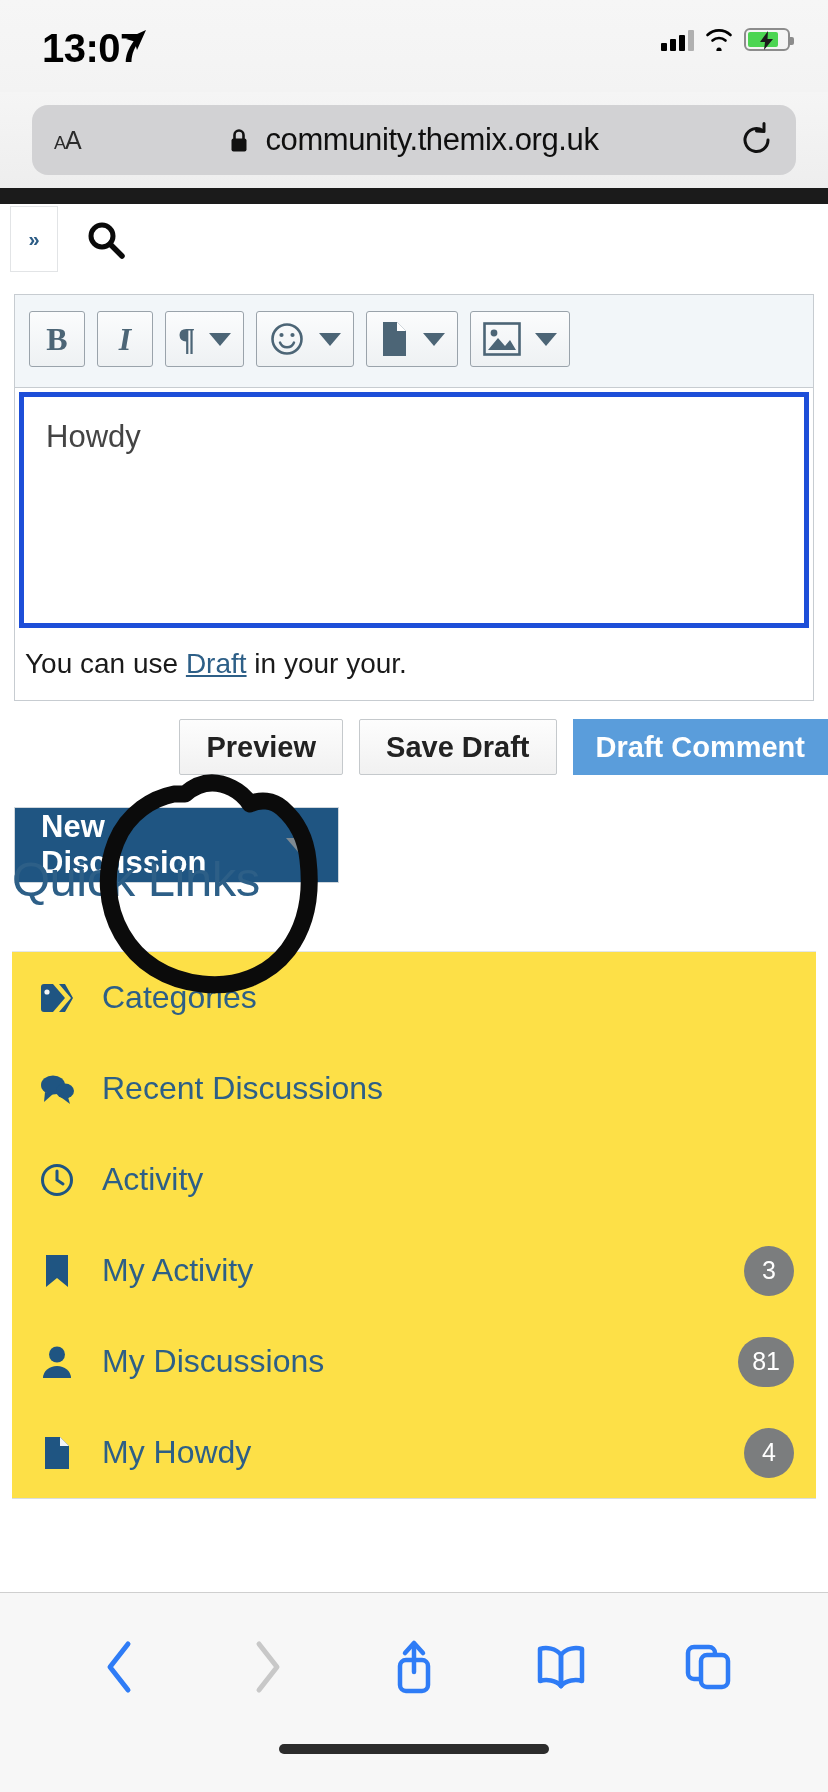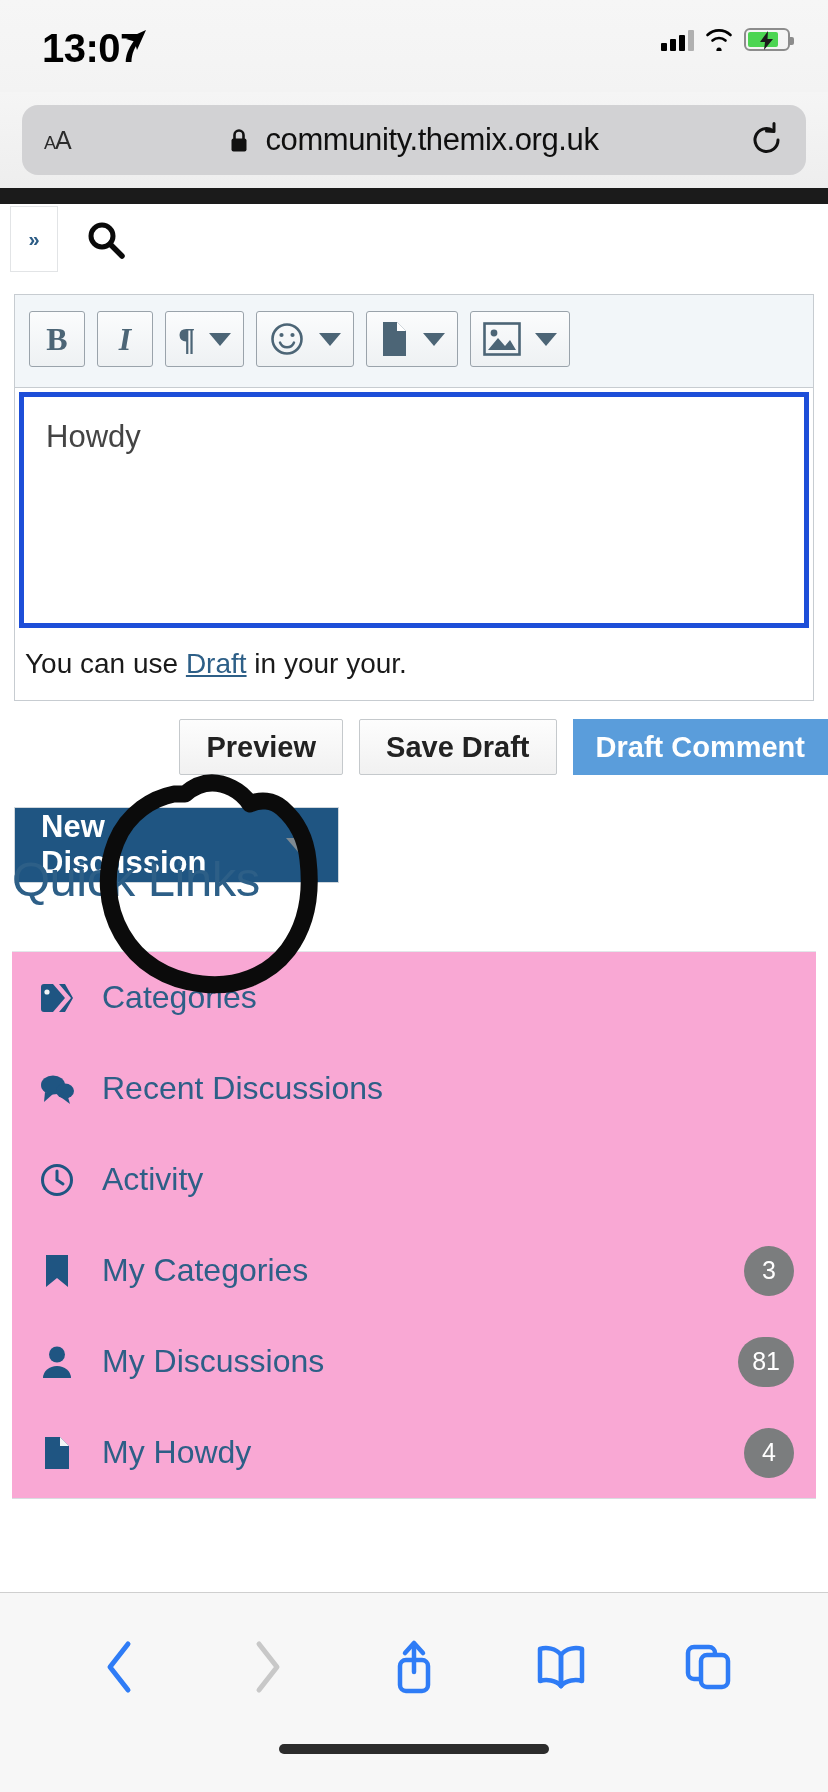--- a/index.html
+++ b/index.html
@@ -55,21 +55,21 @@
     content:""; position:absolute; right:-6px; top: 7px;
     width: 4px; height: 8px; background: #8c8c8c; border-radius: 0 2px 2px 0;
   }
   .battery .fill { height: 100%; width: 78%; background: #4cd552; border-radius: 2px; }
   .battery .bolt { position:absolute; left: 12px; top: 1px; }
 
   
   .urlbar-wrap {
     height: 96px;
     background: linear-gradient(#f5f5f5,#eeeeee);
-    padding: 0 22px;
+    padding: 0 32px;
     display:flex; align-items:center;
     flex: 0 0 auto;
     justify-content: center;
   }
   .urlbar {
     width: 100%; height: 70px;
     background: #d2d2d4;
     border-radius: 16px;
     display:flex; align-items:center;
     position: relative;
@@ -205,21 +205,21 @@
 
   .quicklinks-title {
     font-size: 49px;
     color: #2d5f87;
     margin: -32px 0 0 12px;
     letter-spacing: -0.5px;
   }
 
   .ql-panel {
     margin: 44px 12px 0 12px;
-    background: #f9a8d4;
+    background: #fde047;
     border-top: 1px solid #e3e7ea;
     border-bottom: 1px solid #d8dde1;
   }
   .ql-item {
     display:flex; align-items:center;
     height: 91px;
     padding: 0 22px 0 26px;
     gap: 26px;
     color: #2d5f87;
     font-size: 32px;
@@ -421,21 +421,21 @@
         </span>
         <span class="ql-label">Activity</span>
       </div>
 
       <div class="ql-item">
         <span class="ql-icon">
           <svg width="26" height="34" viewBox="0 0 26 34">
             <path d="M2 1 H24 V33 L13 24 L2 33 Z" fill="#1f5582"></path>
           </svg>
         </span>
-        <span class="ql-label">My Categories</span>
+        <span class="ql-label">My Activity</span>
         <span class="ql-count">3</span>
       </div>
 
       <div class="ql-item">
         <span class="ql-icon">
           <svg width="30" height="34" viewBox="0 0 30 34">
             <circle cx="15" cy="9.5" r="8" fill="#1f5582"></circle>
             <path d="M1 33 a14 12 0 0 1 28 0 Z" fill="#1f5582"></path>
           </svg>
         </span>

